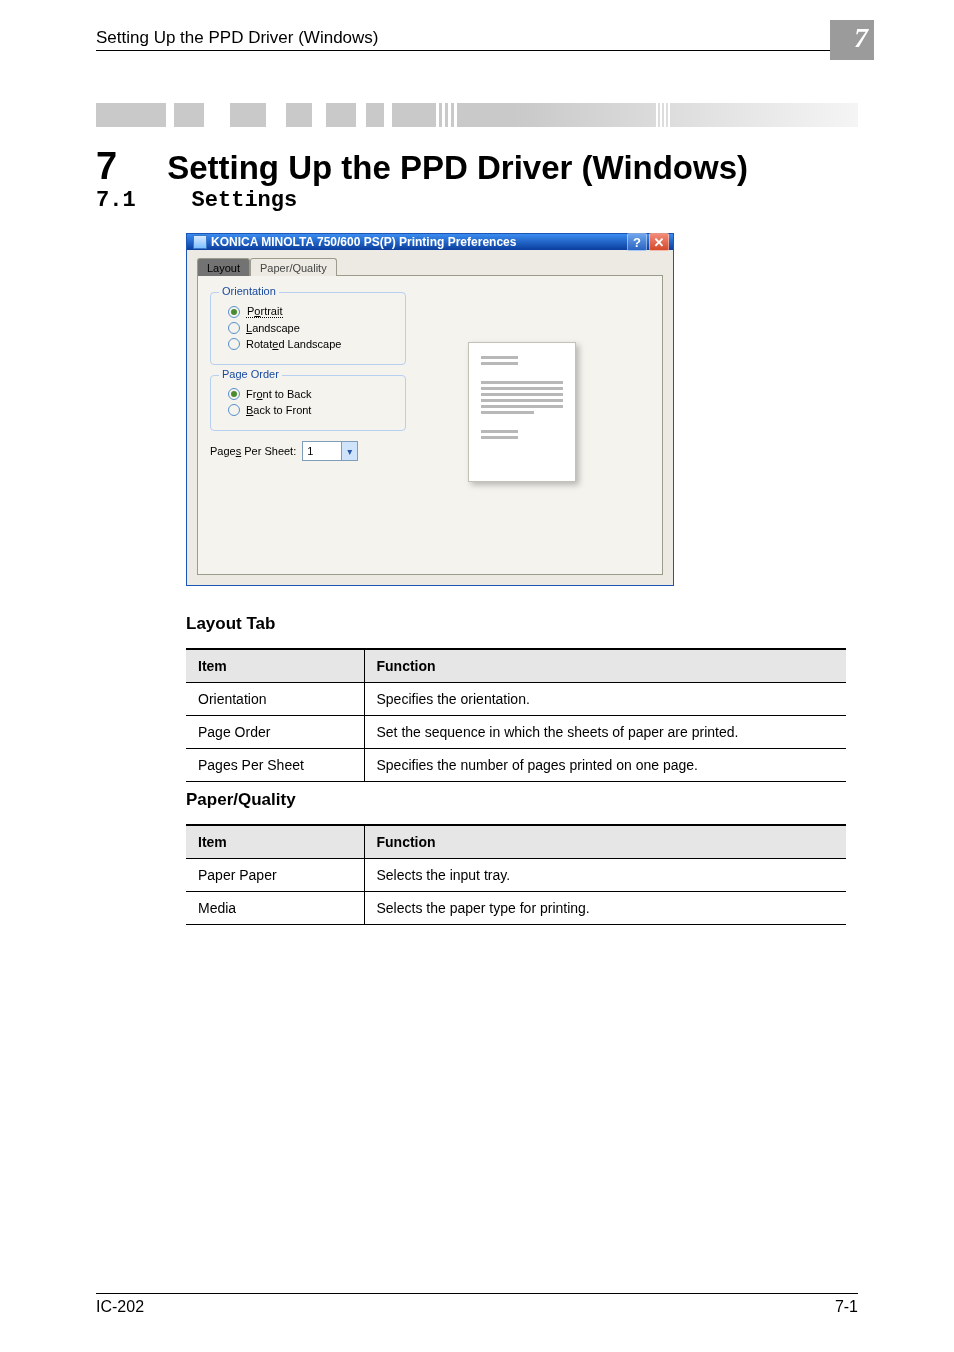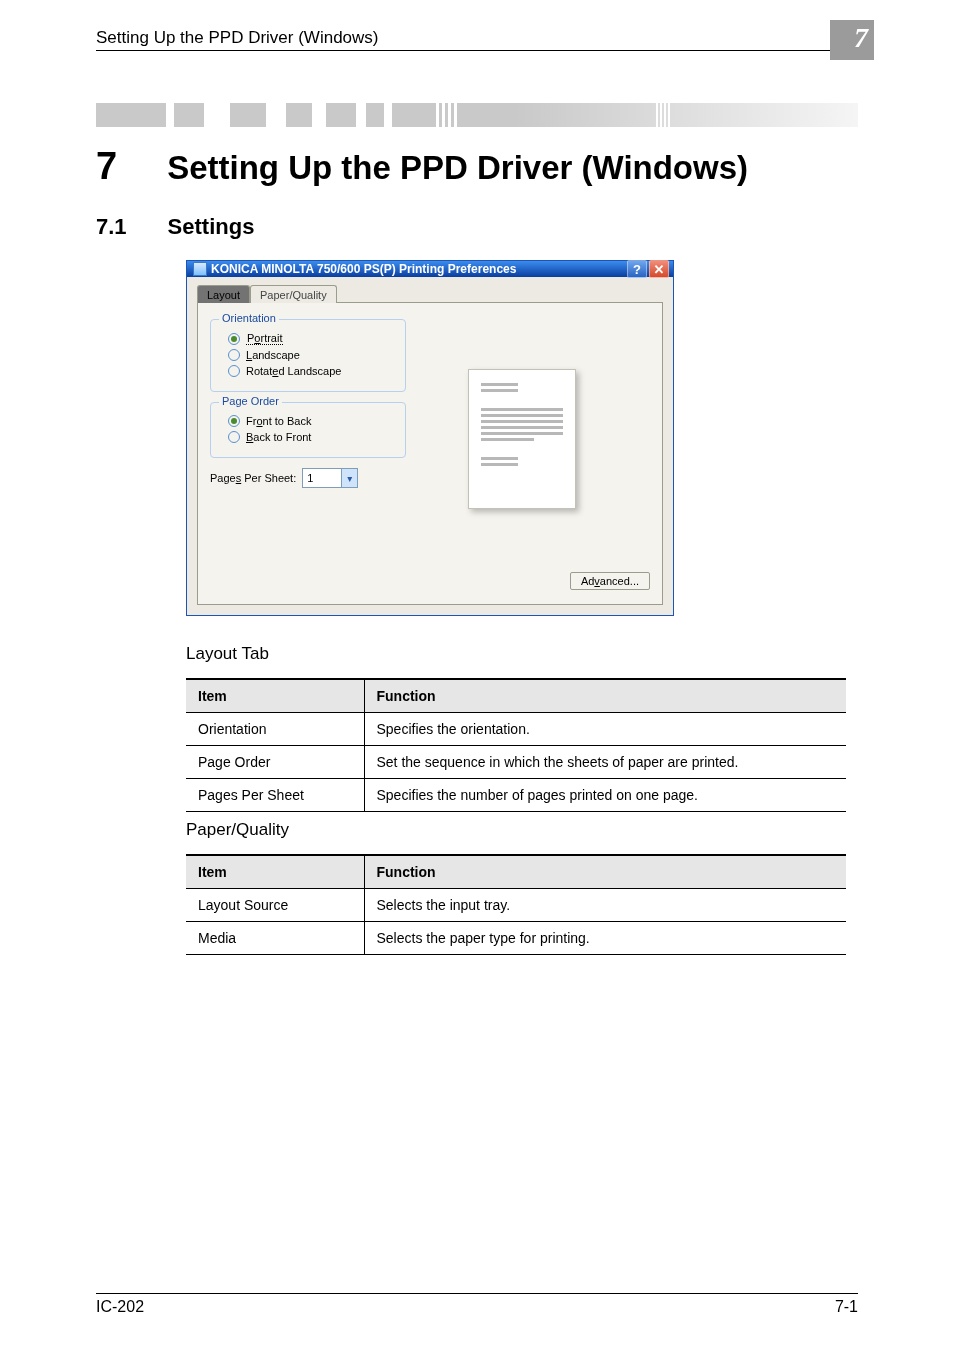--- a/index.html
+++ b/index.html
@@ -64,22 +64,22 @@
     font-size: 38px;
     font-weight: bold;
   }
   .h1-row .txt {
     font-size: 33px;
     font-weight: bold;
   }
   .h2-row {
     display: flex;
     align-items: baseline;
-    gap: 41px;
-    margin-top: 26px;
+    gap: 56px;
+    font-family: Liberation Mono, monospace;
   }
   .h2-row .num {
     font-size: 22px;
     font-weight: bold;
   }
   .h2-row .txt {
     font-size: 22px;
     font-weight: bold;
   }
   
@@ -225,21 +225,21 @@
   .btnrow {
     display:flex; justify-content:flex-end; gap:8px;
     margin-top:10px;
   }
   .btn-adv-row { display:flex; justify-content:flex-end; margin-top:84px; }
 
   .ul { text-decoration: underline; }
 
   
   .subhead {
-    font-weight: normal;
+    font-weight: bold;
     font-size: 17px;
     margin: 8px 0 14px 90px;
   }
   table.doc-table {
     border-collapse: collapse;
     width: 660px;
     margin: 0 0 8px 90px;
     font-size: 14px;
   }
   table.doc-table th, table.doc-table td {
@@ -369,23 +369,20 @@
           <div class="pline"></div>
           <div class="pline"></div>
           <div class="pline"></div>
           <div class="pline"></div>
           <div class="pline half"></div>
           <div style="height:10px;"></div>
           <div class="pline short"></div>
           <div class="pline short"></div>
         </div>
 
-        <div class="btn-adv-row">
-          <div class="xp-btn">Ad<span class="ul">v</span>anced...</div>
-        </div>
       </div>
 
     </div>
   </div>
 
   <div class="subhead">Layout Tab</div>
   <table class="doc-table">
     <thead>
       <tr>
         <th>Item</th>
@@ -411,21 +408,21 @@
   <div class="subhead">Paper/Quality</div>
   <table class="doc-table">
     <thead>
       <tr>
         <th>Item</th>
         <th>Function</th>
       </tr>
     </thead>
     <tbody>
       <tr>
-        <td>Layout Source</td>
+        <td>Paper Paper</td>
         <td>Selects the input tray.</td>
       </tr>
       <tr>
         <td>Media</td>
         <td>Selects the paper type for printing.</td>
       </tr>
     </tbody>
   </table>
 
   <div class="footer">

